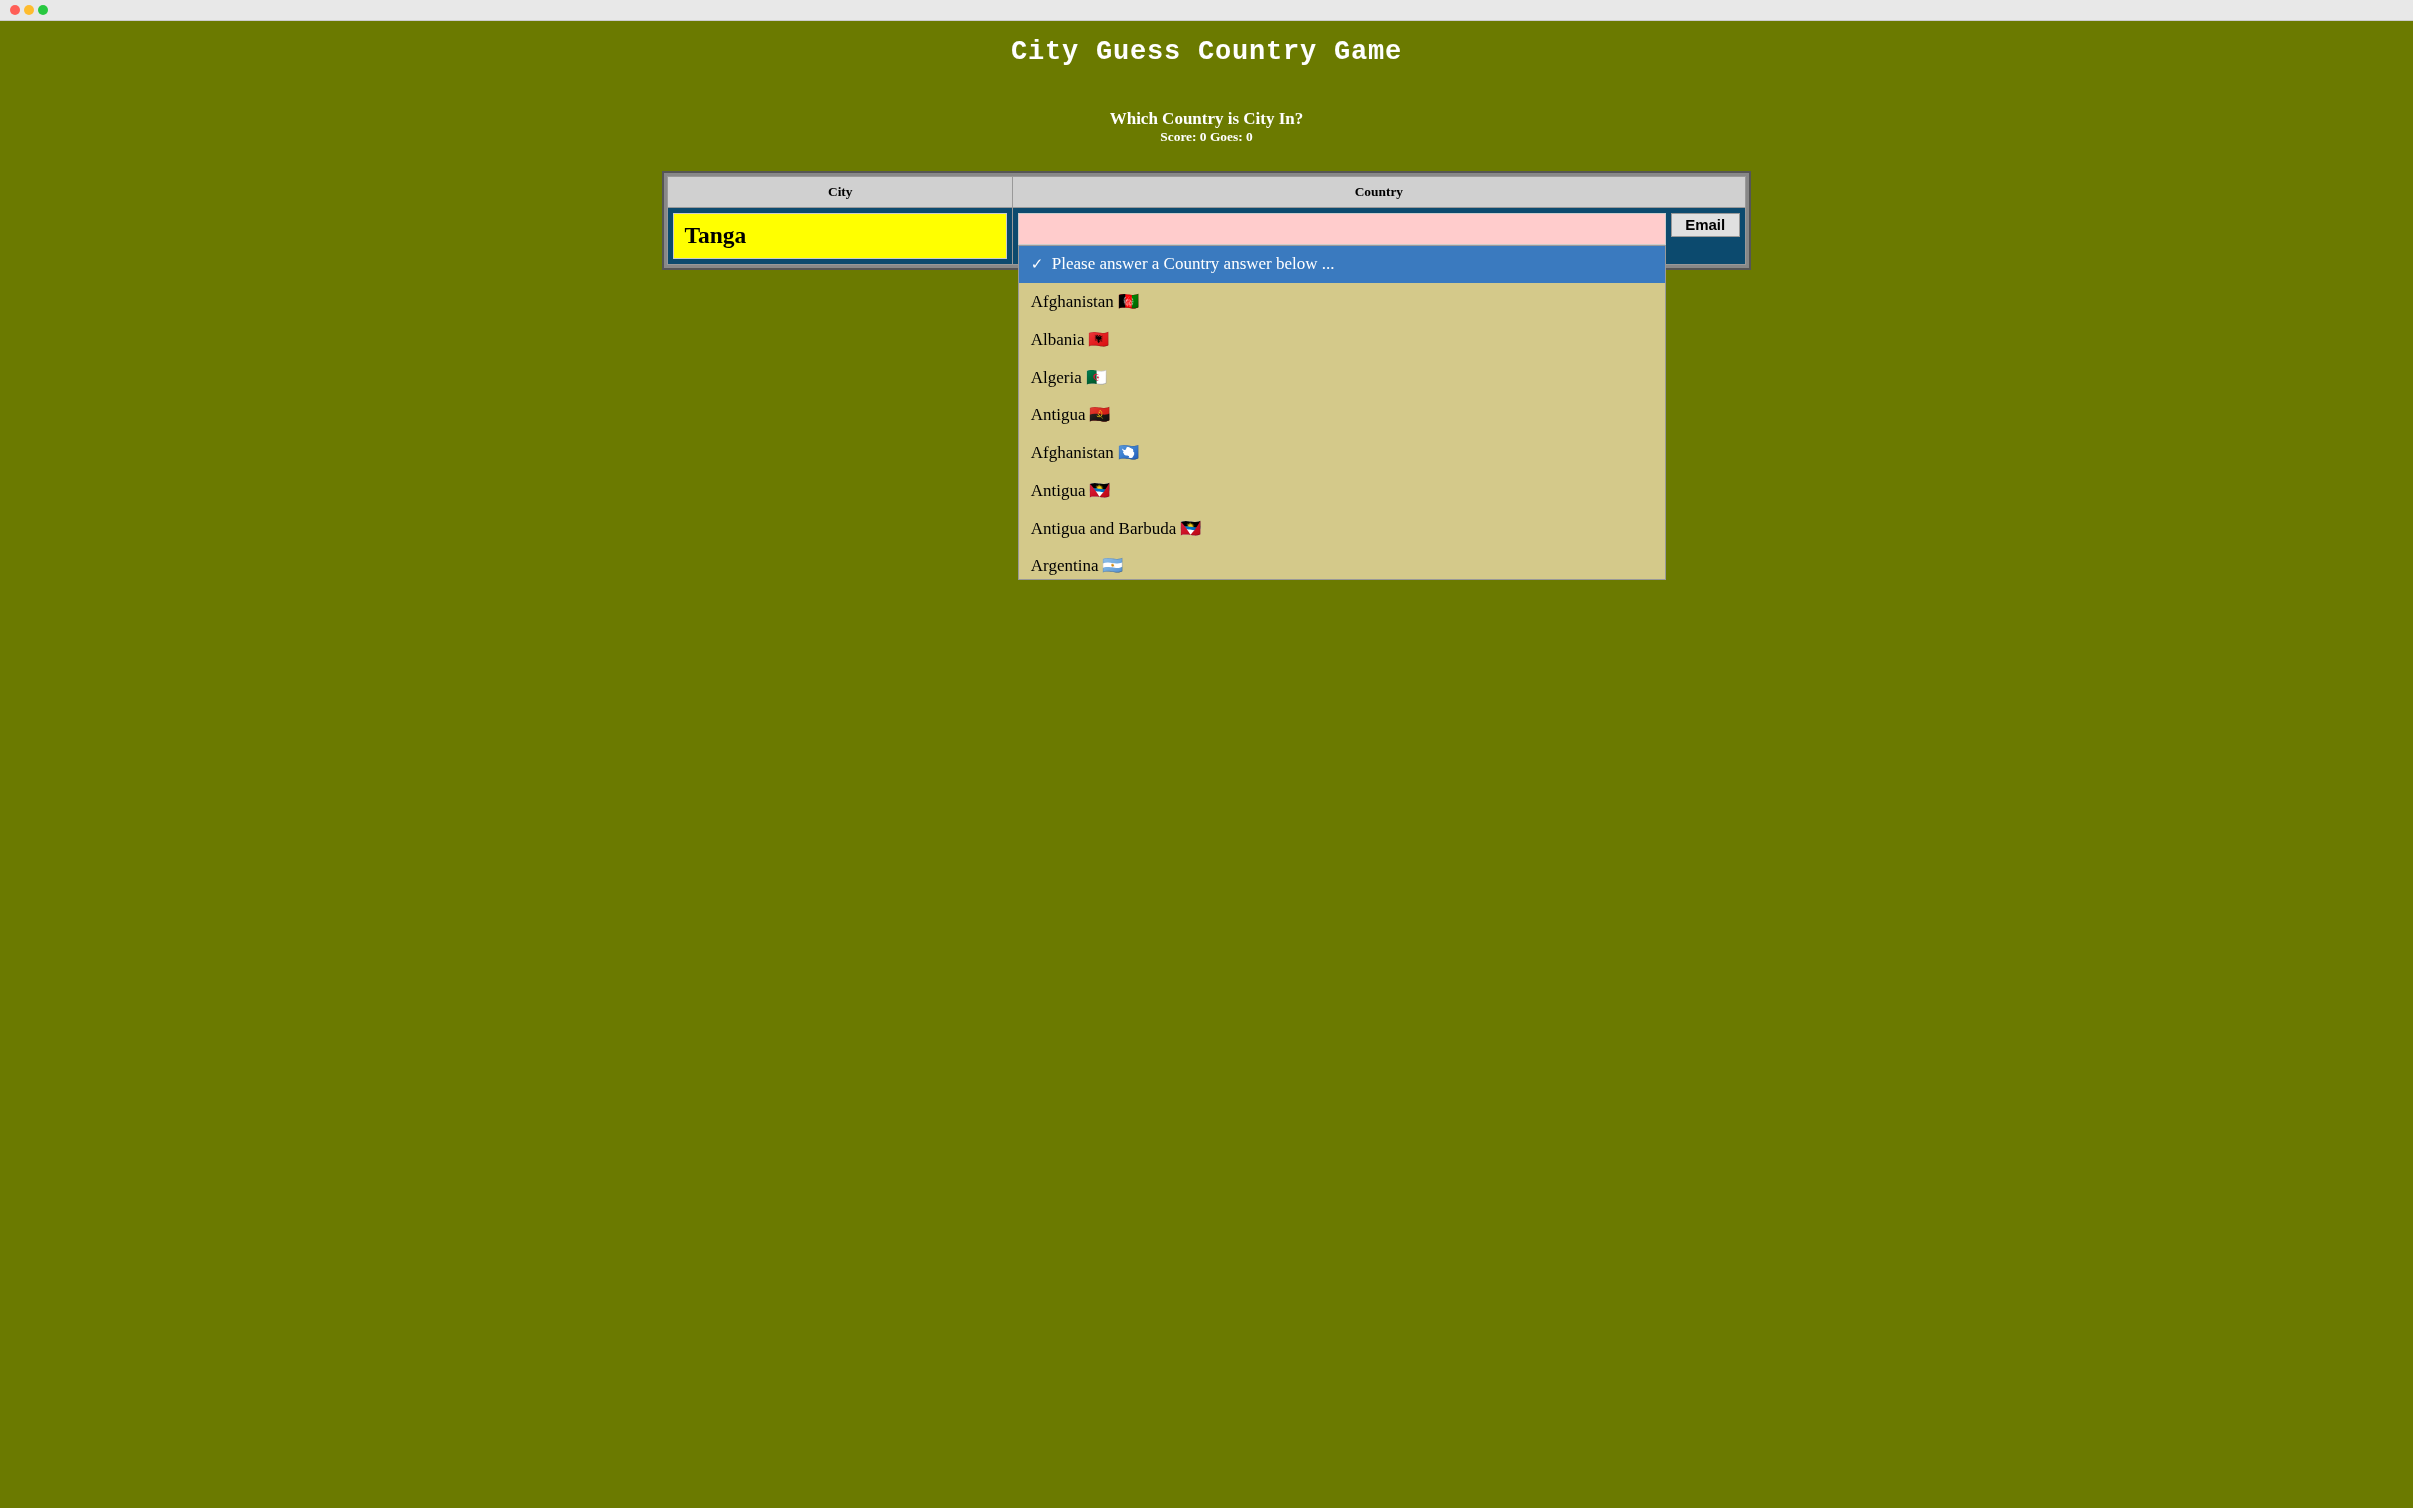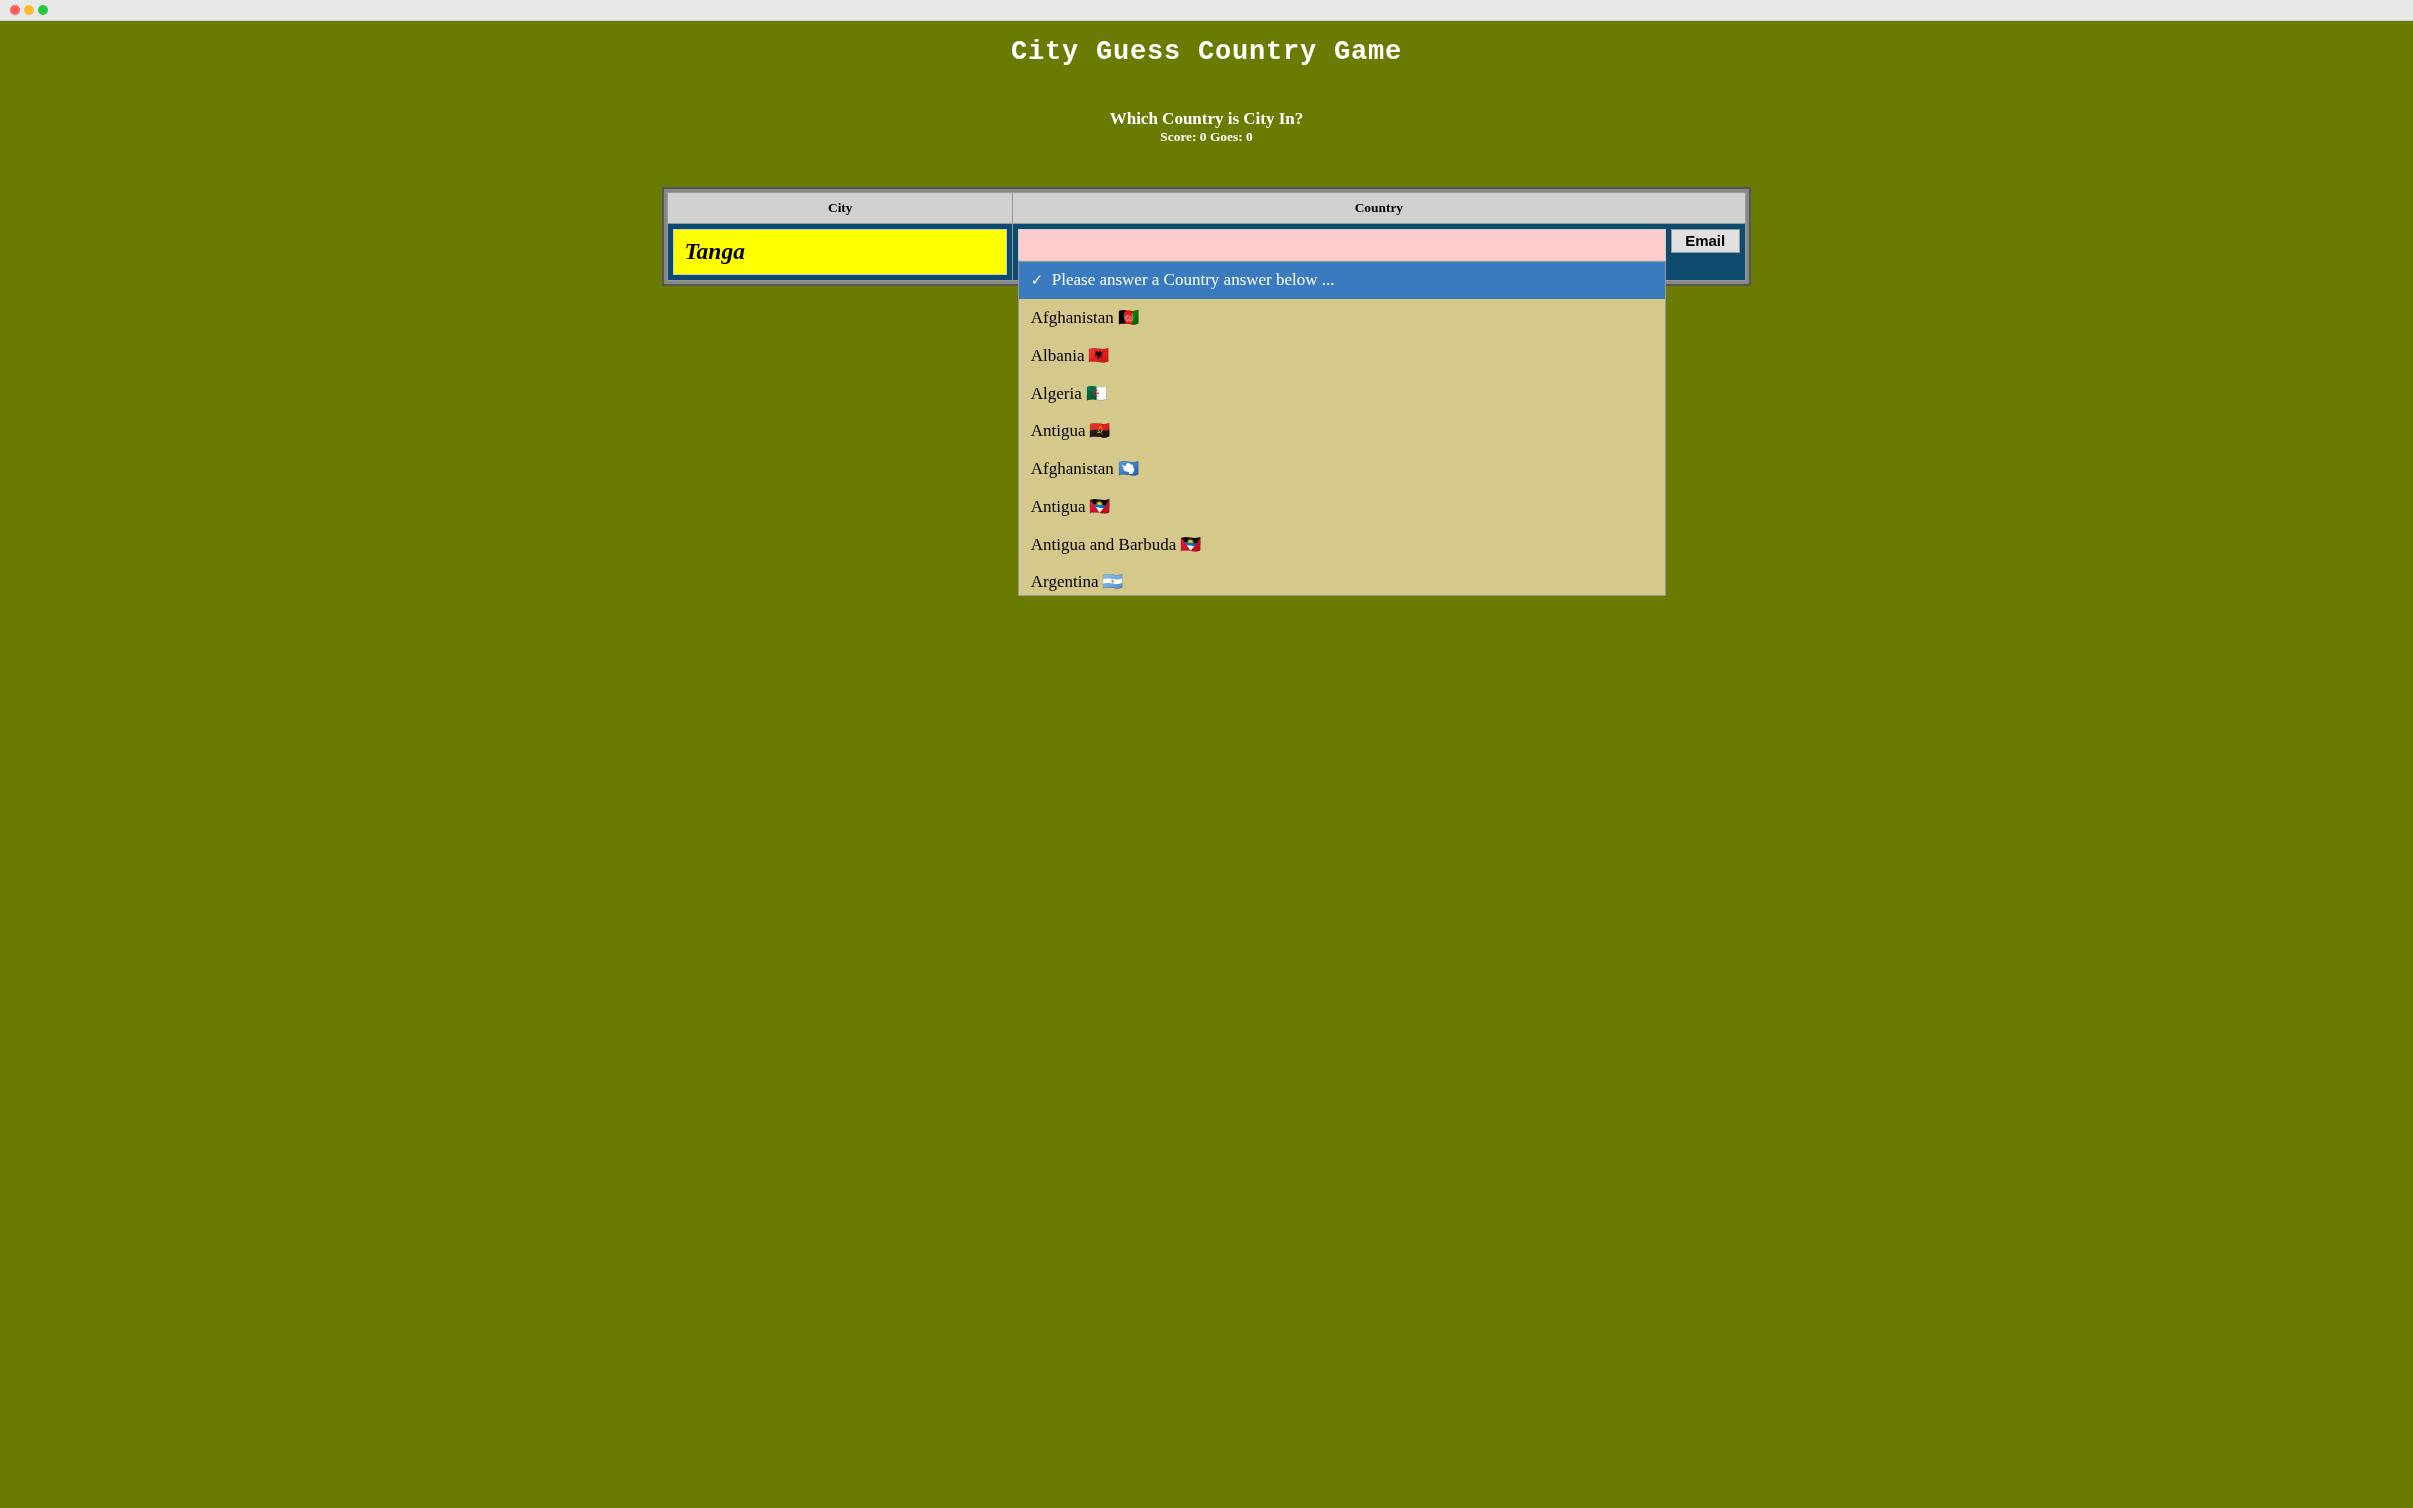--- a/index.html
+++ b/index.html
@@ -68,21 +68,21 @@
       font-weight: bold;
       color: white;
       text-align: center;
     }
 
     .score-text {
       font-size: 13.4px;
       font-weight: bold;
       color: white;
       text-align: center;
-      margin-bottom: 42px;
+      margin-bottom: 26px;
     }
 
     
     .game-container {
       width: 90%;
       max-width: 1089px;
       border: 2.5px solid #555;
       background: #888;
       padding: 3.4px;
       position: relative;
@@ -120,21 +120,20 @@
     
     .city-input {
       width: 100%;
       background: yellow;
       border: 1.7px solid #ccc;
       padding: 8.4px 10px;
       font-size: 23.5px;
       font-weight: bold;
       font-family: Georgia, serif;
       color: black;
-      font-style: italic;
     }
 
     
     .country-row {
       display: flex;
       align-items: flex-start;
       gap: 5px;
       position: relative;
     }
 

